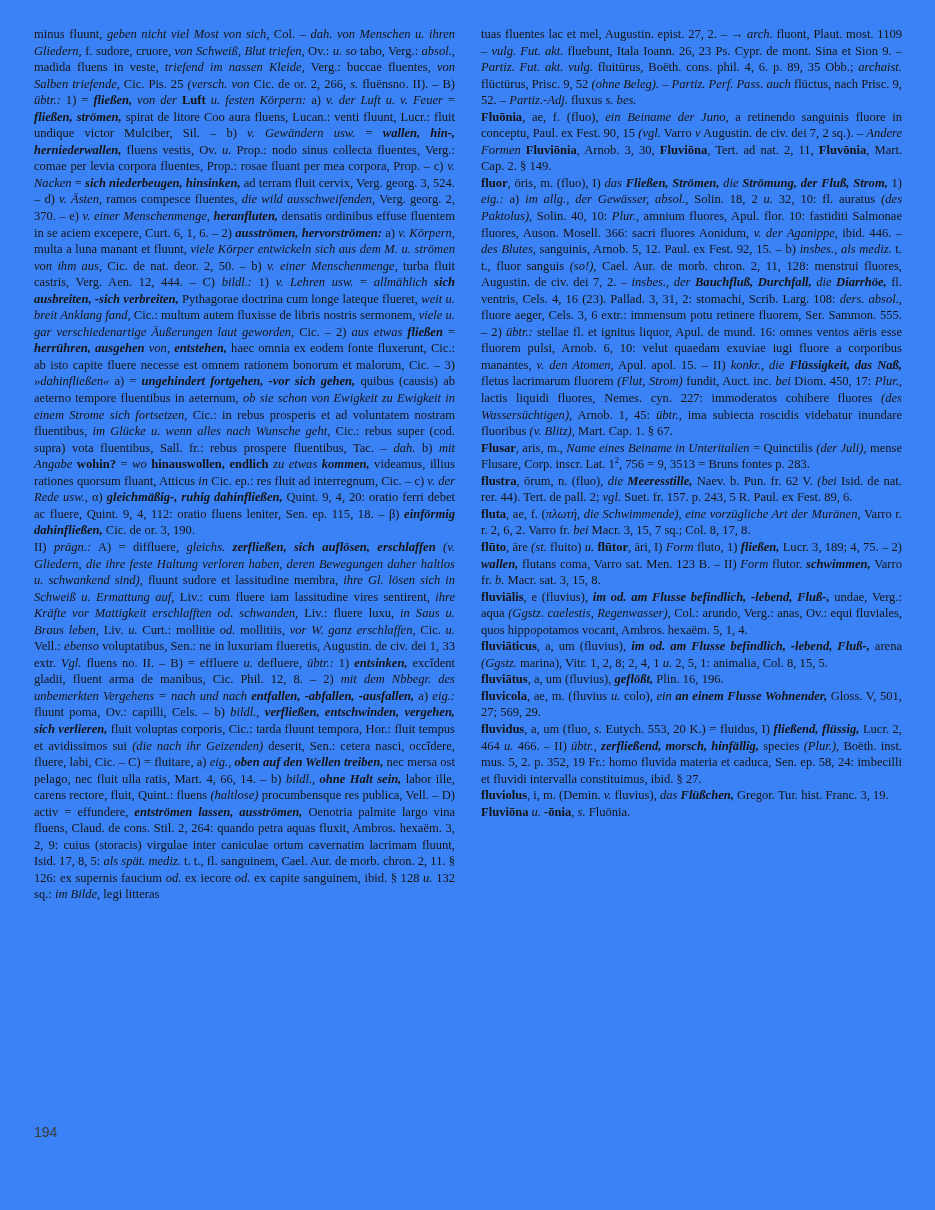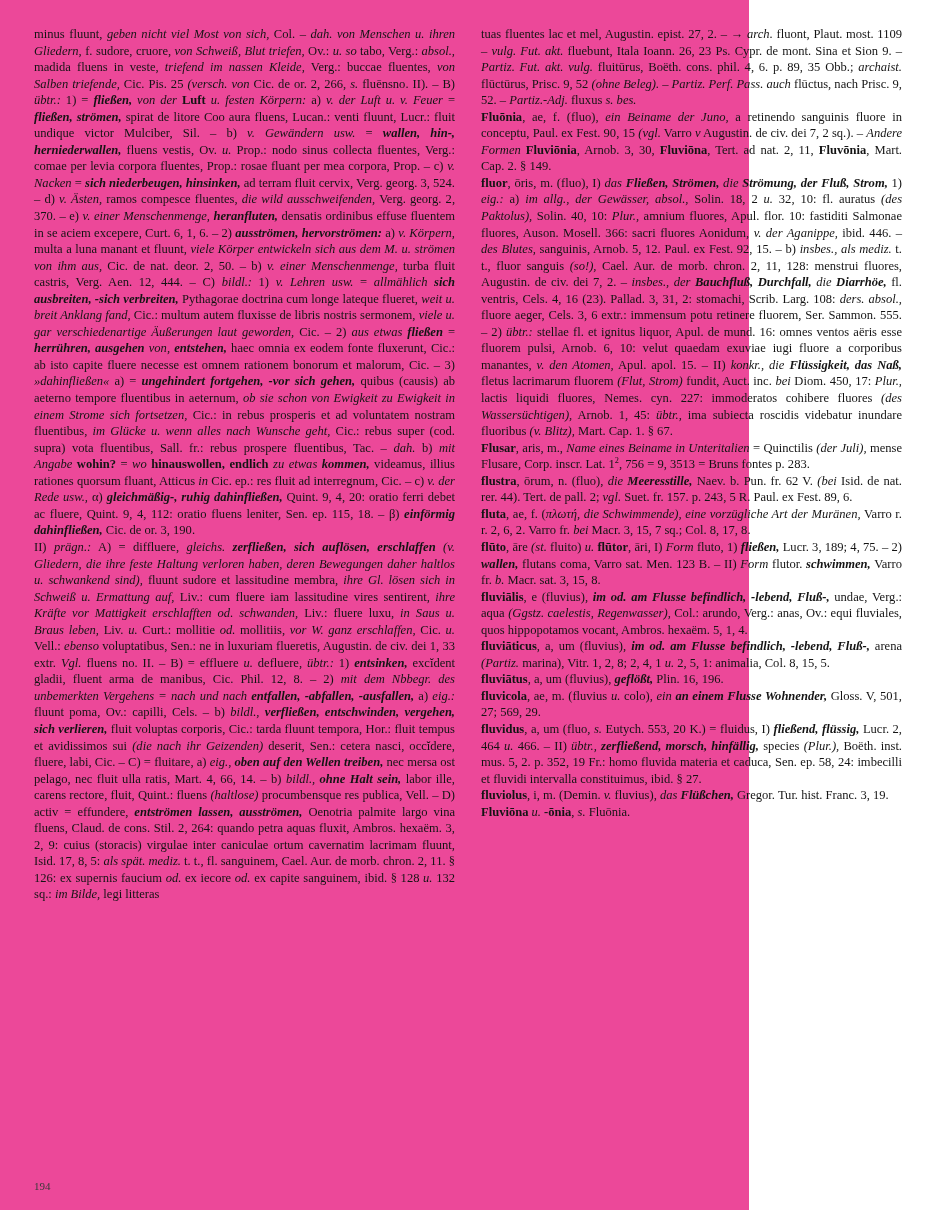--- a/index.html
+++ b/index.html
@@ -11,23 +11,23 @@
     width: 935px;
     height: 1210px;
     font-family: "Liberation Serif", "DejaVu Serif", serif;
     color: #141414;
     position: relative;
     overflow: hidden;
   }
   #page {
     position: absolute;
     left: 0; top: 0;
-    width: 749px;
+    width: 935px;
     height: 1210px;
-    background: #ec4899;
+    background: #3b82f6;
   }
   #columns {
     position: absolute;
     left: 34px;
     top: 26px;
     width: 868px;
     height: 1150px;
     display: flex;
     gap: 26px;
   }
@@ -52,24 +52,24 @@
     text-indent: 0;
     padding-left: 0;
   }
   i, .it { font-style: italic; }
   b, .bd { font-weight: bold; }
   .bi { font-weight: bold; font-style: italic; }
   sup { font-size: 0.66em; vertical-align: super; line-height: 0; }
   #folio {
     position: absolute;
     left: 34px;
-    top: 1180px;
-    font-size: 11px;
+    top: 1124px;
+    font-size: 14px;
     color: #3a3a3a;
-    font-family: Liberation Serif, serif;
+    font-family: Liberation Sans, sans-serif;
   }
   .col p:last-child { margin-bottom: 12px; }
 </style>
 </head>
 <body>
 
 <div id="page">
 
   <div id="columns">
     <div class="col" id="col-left">
@@ -78,21 +78,21 @@
       </div>
     <div class="col" id="col-right">
         <p class="entry"><span>tuas fluentes lac et mel, Augustin. epist. 27, 2. – → </span><i>arch.</i><span> fluont, Plaut. most. 1109 – </span><i>vulg. Fut. akt.</i><span> fluebunt, Itala Ioann. 26, 23 Ps. Cypr. de mont. Sina et Sion 9. – </span><i>Partiz. Fut. akt. vulg.</i><span> fluitūrus, Boëth. cons. phil. 4, 6. p. 89, 35 Obb.; </span><i>archaist.</i><span> flūctūrus, Prisc. 9, 52 </span><i>(ohne Beleg). – Partiz. Perf. Pass. auch</i><span> flūctus, nach Prisc. 9, 52. – </span><i>Partiz.-Adj.</i><span> fluxus </span><i>s. bes.</i></p>
         <p class="entry"><b>Fluōnia</b><span>, ae, f. (fluo), </span><i>ein Beiname der Juno,</i><span> a retinendo sanguinis fluore in conceptu, Paul. ex Fest. 90, 15 </span><i>(vgl.</i><span> Varro </span><i>v</i><span> Augustin. de civ. dei 7, 2 sq.). – </span><i>Andere Formen</i><b> Fluviōnia</b><span>, Arnob. 3, 30, </span><b>Fluviōna</b><span>, Tert. ad nat. 2, 11, </span><b>Fluvōnia</b><span>, Mart. Cap. 2. § 149.</span></p>
         <p class="entry"><b>fluor</b><span>, ōris, m. (fluo), I) </span><i>das</i><span class="bi"> Fließen, Strömen,</span><i> die</i><span class="bi"> Strömung, der Fluß, Strom,</span><span> 1) </span><i>eig.:</i><span> a) </span><i>im allg., der Gewässer, absol.,</i><span> Solin. 18, 2 </span><i>u.</i><span> 32, 10: fl. auratus </span><i>(des Paktolus),</i><span> Solin. 40, 10: </span><i>Plur.,</i><span> amnium fluores, Apul. flor. 10: fastiditi Salmonae fluores, Auson. Mosell. 366: sacri fluores Aonidum, </span><i>v. der Aganippe,</i><span> ibid. 446. – </span><i>des Blutes,</i><span> sanguinis, Arnob. 5, 12. Paul. ex Fest. 92, 15. – b) </span><i>insbes., als mediz.</i><span> t. t., fluor sanguis </span><i>(so!),</i><span> Cael. Aur. de morb. chron. 2, 11, 128: menstrui fluores, Augustin. de civ. dei 7, 2. – </span><i>insbes., der</i><span class="bi"> Bauchfluß, Durchfall,</span><i> die</i><span class="bi"> Diarrhöe,</span><span> fl. ventris, Cels. 4, 16 (23). Pallad. 3, 31, 2: stomachi, Scrib. Larg. 108: </span><i>ders. absol.,</i><span> fluore aeger, Cels. 3, 6 extr.: immensum potu retinere fluorem, Ser. Sammon. 555. – 2) </span><i>übtr.:</i><span> stellae fl. et ignitus liquor, Apul. de mund. 16: omnes ventos aëris esse fluorem pulsi, Arnob. 6, 10: velut quaedam exuviae iugi fluore a corporibus manantes, </span><i>v. den Atomen,</i><span> Apul. apol. 15. – II) </span><i>konkr., die</i><span class="bi"> Flüssigkeit, das Naß,</span><span> fletus lacrimarum fluorem </span><i>(Flut, Strom)</i><span> fundit, Auct. inc. </span><i>bei</i><span> Diom. 450, 17: </span><i>Plur.,</i><span> lactis liquidi fluores, Nemes. cyn. 227: immoderatos cohibere fluores </span><i>(des Wassersüchtigen),</i><span> Arnob. 1, 45: </span><i>übtr.,</i><span> ima subiecta roscidis videbatur inundare fluoribus </span><i>(v. Blitz),</i><span> Mart. Cap. 1. § 67.</span></p>
         <p class="entry"><b>Flusar</b><span>, aris, m., </span><i>Name eines Beiname in Unteritalien</i><span> = Quinctilis </span><i>(der Juli),</i><span> mense Flusare, Corp. inscr. Lat. 1</span><sup>2</sup><span>, 756 = 9, 3513 = Bruns fontes p. 283.</span></p>
         <p class="entry"><b>flustra</b><span>, ōrum, n. (fluo), </span><i>die</i><span class="bi"> Meeresstille,</span><span> Naev. b. Pun. fr. 62 V. </span><i>(bei</i><span> Isid. de nat. rer. 44). Tert. de pall. 2; </span><i>vgl.</i><span> Suet. fr. 157. p. 243, 5 R. Paul. ex Fest. 89, 6.</span></p>
         <p class="entry"><b>fluta</b><span>, ae, f. (</span><i>πλωτή, die Schwimmende), eine vorzügliche Art der Muränen,</i><span> Varro r. r. 2, 6, 2. Varro fr. </span><i>bei</i><span> Macr. 3, 15, 7 sq.; Col. 8, 17, 8.</span></p>
         <p class="entry"><b>flūto</b><span>, āre </span><i>(st.</i><span> fluito) </span><i>u.</i><b> flūtor</b><span>, āri, I) </span><i>Form</i><span> fluto, 1) </span><span class="bi">fließen,</span><span> Lucr. 3, 189; 4, 75. – 2) </span><span class="bi">wallen,</span><span> flutans coma, Varro sat. Men. 123 B. – II) </span><i>Form</i><span> flutor. </span><span class="bi">schwimmen,</span><span> Varro fr. </span><i>b.</i><span> Macr. sat. 3, 15, 8.</span></p>
         <p class="entry"><b>fluviālis</b><span>, e (fluvius), </span><span class="bi">im od.</span><span class="bi"> am Flusse befindlich, -lebend, Fluß-,</span><span> undae, Verg.: aqua </span><i>(Ggstz. caelestis, Regenwasser),</i><span> Col.: arundo, Verg.: anas, Ov.: equi fluviales, quos hippopotamos vocant, Ambros. hexaëm. 5, 1, 4.</span></p>
-        <p class="entry"><b>fluviāticus</b><span>, a, um (fluvius), </span><span class="bi">im od.</span><span class="bi"> am Flusse befindlich, -lebend, Fluß-,</span><span> arena </span><i>(Partiz.</i><span> marina), Vitr. 1, 2, 8; 2, 4, 1 </span><i>u.</i><span> 2, 5, 1: animalia, Col. 8, 15, 5.</span></p>
+        <p class="entry"><b>fluviāticus</b><span>, a, um (fluvius), </span><span class="bi">im od.</span><span class="bi"> am Flusse befindlich, -lebend, Fluß-,</span><span> arena </span><i>(Ggstz.</i><span> marina), Vitr. 1, 2, 8; 2, 4, 1 </span><i>u.</i><span> 2, 5, 1: animalia, Col. 8, 15, 5.</span></p>
         <p class="entry"><b>fluviātus</b><span>, a, um (fluvius), </span><span class="bi">geflößt,</span><span> Plin. 16, 196.</span></p>
         <p class="entry"><b>fluvicola</b><span>, ae, m. (fluvius </span><i>u.</i><span> colo), </span><i>ein</i><span class="bi"> an einem Flusse Wohnender,</span><span> Gloss. V, 501, 27; 569, 29.</span></p>
         <p class="entry"><b>fluvidus</b><span>, a, um (fluo, </span><i>s.</i><span> Eutych. 553, 20 K.) = fluidus, I) </span><span class="bi">fließend, flüssig,</span><span> Lucr. 2, 464 </span><i>u.</i><span> 466. – II) </span><i>übtr.,</i><span class="bi"> zerfließend, morsch, hinfällig,</span><span> species </span><i>(Plur.),</i><span> Boëth. inst. mus. 5, 2. p. 352, 19 Fr.: homo fluvida materia et caduca, Sen. ep. 58, 24: imbecilli et fluvidi intervalla constituimus, ibid. § 27.</span></p>
         <p class="entry"><b>fluviolus</b><span>, i, m. (Demin. </span><i>v.</i><span> fluvius), </span><i>das</i><span class="bi"> Flüßchen,</span><span> Gregor. Tur. hist. Franc. 3, 19.</span></p>
         <p class="entry"><b>Fluviōna</b><i> u.</i><b> -ōnia</b><span>, </span><i>s.</i><span> Fluōnia.</span></p>
       </div>
   </div>
 
   <div id="folio">194</div>
 

